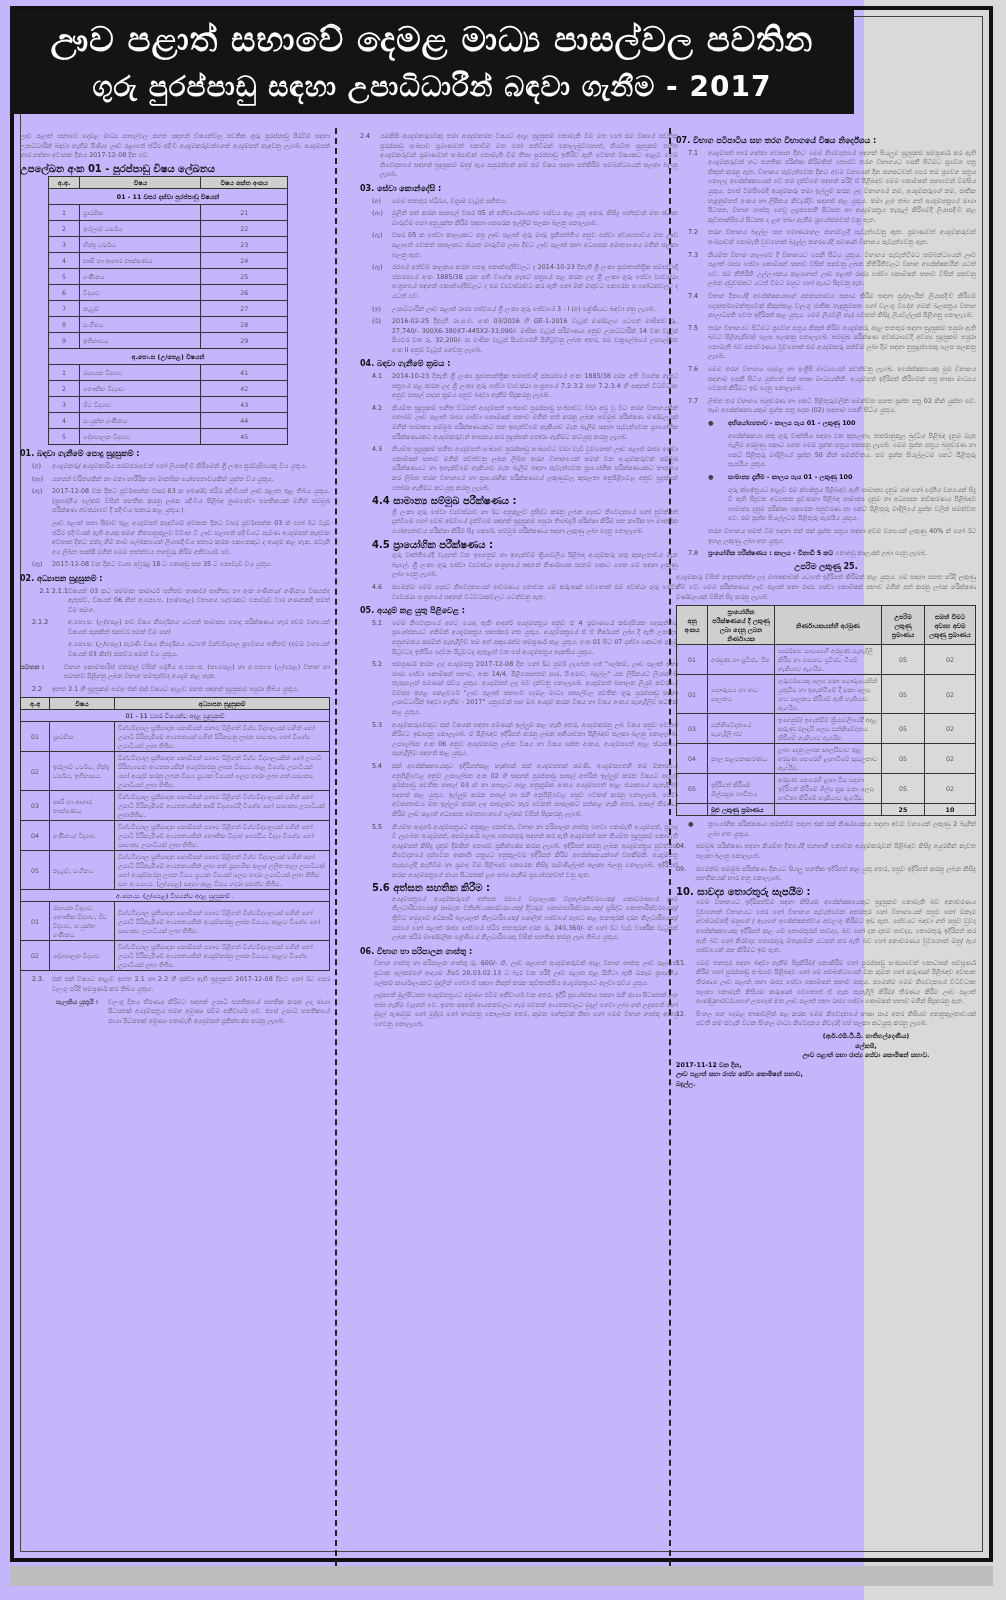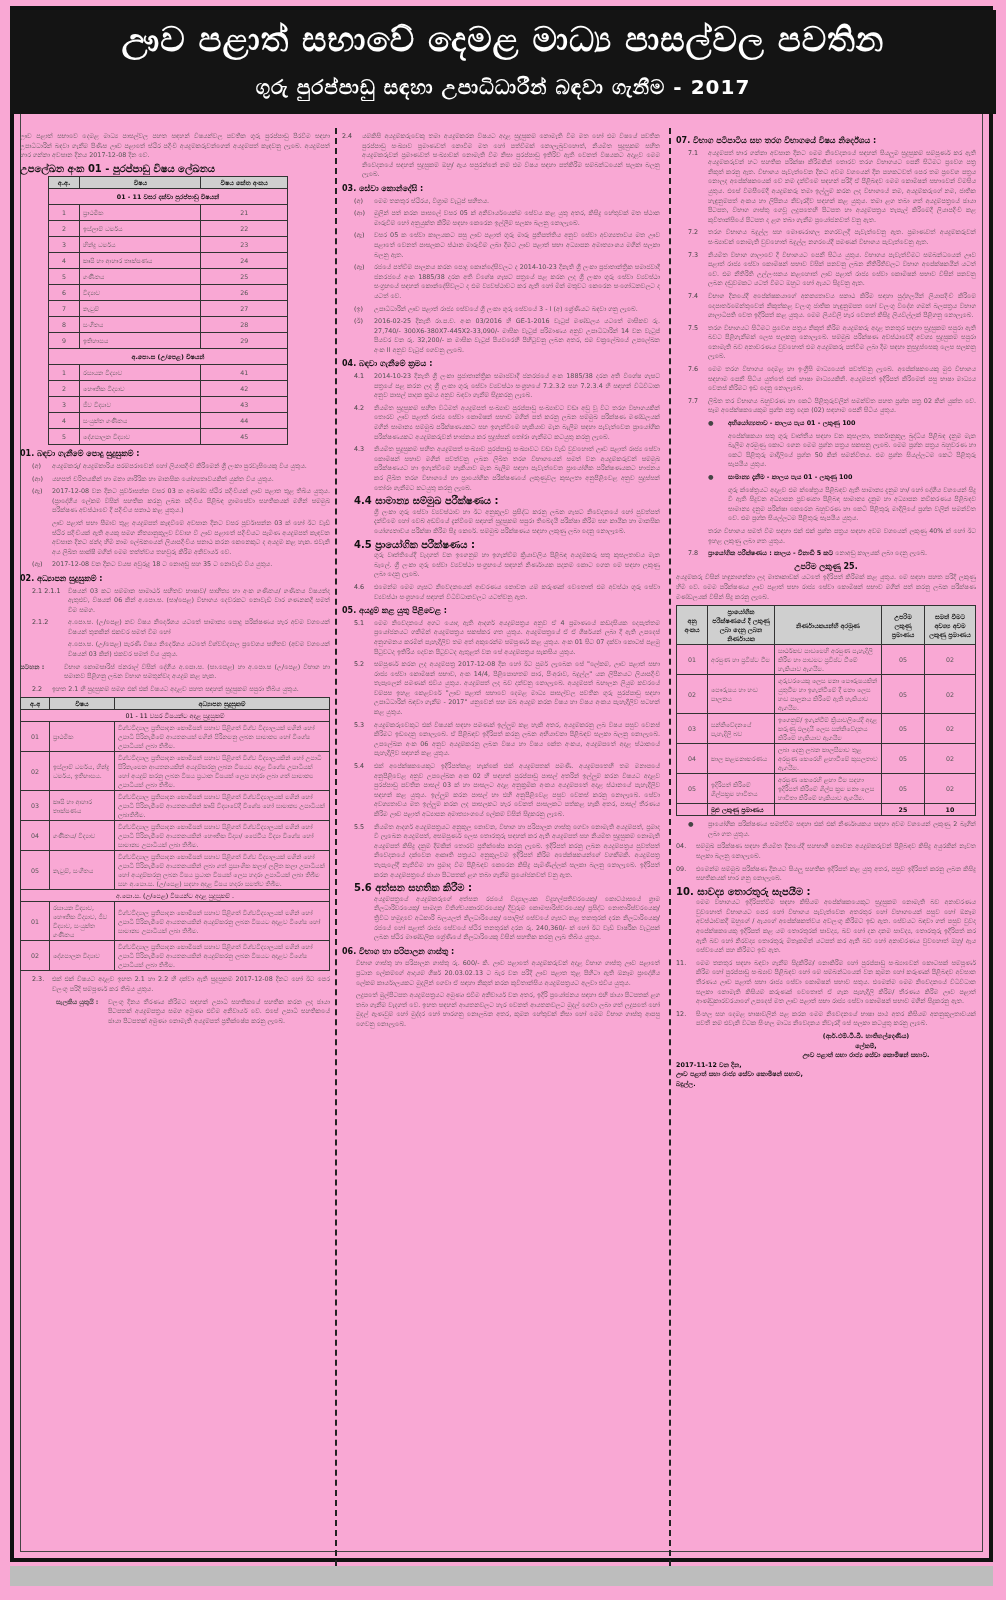--- a/index.html
+++ b/index.html
@@ -1,25 +1,25 @@
 <!DOCTYPE html>
 <html><head>
 <meta charset="utf-8">
 <style>
   html,body{margin:0;padding:0;background:#d9d9d9;}
   body{width:1006px;height:1600px;overflow:hidden;font-family:"DejaVu Sans",sans-serif;color:#2a2a2a;}
-  .sheet{position:absolute;left:0;top:0;width:1006px;height:1600px;background:#f9a8d4;text-decoration:underline;}
+  .sheet{position:absolute;left:0;top:0;width:864px;height:1600px;background:#c4b5fd;text-decoration:underline;}
   .outer{position:absolute;left:10px;top:6px;width:983px;height:1556px;border:4px solid #111;box-sizing:border-box;}
   .inner{position:absolute;left:6px;top:6px;right:6px;bottom:6px;border:1px solid #444;}
   .banner{position:absolute;left:10px;top:10px;right:10px;height:104px;background:#141414;color:#fff;text-align:center;}
   .banner .l1{font-size:34px;font-weight:bold;line-height:50px;padding-top:4px;letter-spacing:1px;}
-  .banner .l2{font-size:20px;font-weight:bold;line-height:46px;letter-spacing:1px;}
+  .banner .l2{font-size:28px;font-weight:bold;line-height:46px;letter-spacing:1px;}
   .col{position:absolute;top:132px;font-size:6.4px;line-height:9.6px;color:#555;}
   .c1{left:20px;width:310px;}
-  .c2{left:342px;width:318px;}
+  .c2{left:360px;width:318px;}
   .c3{left:676px;width:300px;}
   .vdash{position:absolute;top:128px;bottom:14px;width:0;border-left:2px dashed #222;}
   .d1{left:335px;} .d2{left:669px;}
   p{margin:0 0 3px 0;text-align:justify;}
   h3{margin:4px 0 3px 0;font-size:8px;color:#111;font-weight:bold;}
   h4{margin:3px 0 2px 0;font-size:10px;color:#111;font-weight:bold;}
   .item{display:flex;margin:0 0 3px 0;}
   .item .n{flex:0 0 20px;color:#444;}
   .item .t{flex:1;text-align:justify;}
   .ind1{padding-left:12px;}
@@ -166,21 +166,21 @@
         </div>
         <div class="item">
           <span class="n">(ඈ)</span>
           <span class="t">2017-12-08 වන දිනට වයස අවුරුදු 18 ට නොඅඩු සහ 35 ට නොවැඩි විය යුතුය.</span>
         </div>
       </div>
 
     <h3>02.  අධ්‍යාපන සුදුසුකම් :</h3>
     <div id="s02-items" class="ind1">
         <div class="item">
-          <span class="n" style="flex-basis: 36px;">2.1  2.1.1</span>
+          <span class="n" style="flex-basis: 36px; text-align: right;">2.1  2.1.1</span>
           <span class="t">විෂයන් 03 කට සම්මාන සාමාර්ථ සහිතව භාෂාව/ සාහිත්‍ය හා අංක ගණිතය/ ගණිතය විෂයන්ද ඇතුළුව, විෂයන් 06 කින් අ.පො.ස. (සා/පෙළ) විභාගය දෙවරකට නොවැඩි වාර ගණනකදී සමත් වීම සමග.</span>
         </div>
         <div class="item">
           <span class="n" style="flex-basis: 36px;">2.1.2</span>
           <span class="t">අ.පො.ස. (උ/පෙළ) නව විෂය නිර්දේශය යටතේ සාමාන්‍ය පොදු පරීක්ෂණය හැර අවම වශයෙන් විෂයන් තුනකින් එකවර සමත් වීම හෝ</span>
         </div>
         <div class="item">
           <span class="n" style="flex-basis: 36px;"></span>
           <span class="t">අ.පො.ස. (උ/පෙළ) පැරණි විෂය නිර්දේශය යටතේ විශ්වවිද්‍යාල ප්‍රවේශය සහිතව (අවම වශයෙන් විෂයන් 03 කින්) එකවර සමත් විය යුතුය.</span>
         </div>

